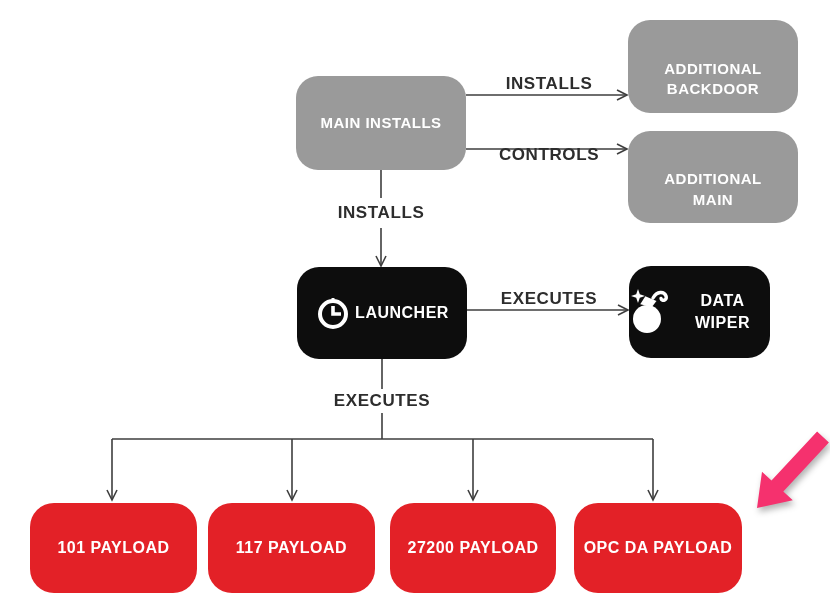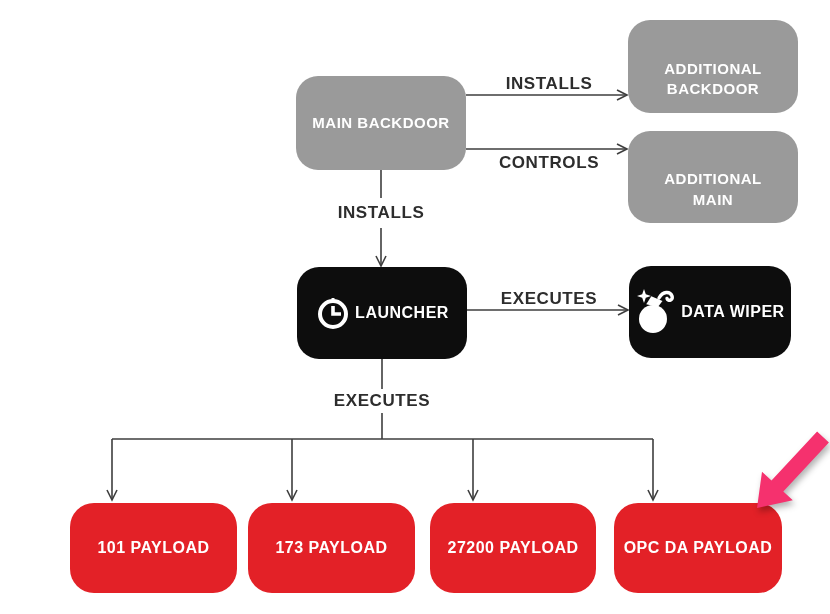--- a/index.html
+++ b/index.html
@@ -8,21 +8,21 @@
     font-family:"Liberation Sans",sans-serif;
   }
   .connectors{position:absolute;left:0;top:0;width:830px;height:614px;}
   .node{
     position:absolute;display:flex;align-items:center;justify-content:center;
     border-radius:22px;color:#ffffff;font-weight:bold;text-align:center;
     letter-spacing:.5px;line-height:1.35;
   }
   .node.gray{background:var(--gray-box);font-size:15px;}
   .node.black{background:var(--black-box);font-size:16px;gap:4px;}
-  .node.red{background:var(--red-box);font-size:16px;border-radius:24px;margin-left:40px;}
+  .node.red{background:var(--red-box);font-size:16px;border-radius:24px;}
   .node.small-pad .nlabel{display:block;max-width:112px;margin-top:25px;}
   .edge-label{
     position:absolute;transform:translate(-50%,-50%);
     font-size:17px;font-weight:bold;color:var(--label-text);letter-spacing:.6px;
     white-space:nowrap;
   }
   .icon{display:flex;align-items:center;justify-content:center;}
   .highlight{position:absolute;left:740px;top:420px;width:100px;height:105px;}
   .highlight polygon{filter:drop-shadow(2px 4px 3px rgba(0,0,0,0.30));}
 </style>
@@ -54,21 +54,21 @@
       <path d="M112,439 H653"></path>
 
       <path d="M112,439 V499" marker-end="url(#ah)"></path>
       <path d="M292,439 V499" marker-end="url(#ah)"></path>
       <path d="M473,439 V499" marker-end="url(#ah)"></path>
       <path d="M653,439 V499" marker-end="url(#ah)"></path>
     </g>
   </svg>
 
   <div class="node gray" style="left:296px;top:76px;width:170px;height:94px">
-    <span class="nlabel">MAIN BACKDOOR</span>
+    <span class="nlabel">MAIN INSTALLS</span>
   </div>
 
   <div class="node gray small-pad" style="left:628px;top:20px;width:170px;height:93px">
     <span class="nlabel">ADDITIONAL BACKDOOR</span>
   </div>
 
   <div class="node gray small-pad" style="left:628px;top:131px;width:170px;height:92px">
     <span class="nlabel">ADDITIONAL MAIN</span>
   </div>
 
@@ -76,51 +76,51 @@
     <span class="icon">
       <svg width="36" height="36" viewBox="0 0 36 36">
         <circle cx="18" cy="19" r="13" fill="none" stroke="#ffffff" stroke-width="4"></circle>
         <path d="M18 3 V6" stroke="#ffffff" stroke-width="3" fill="none"></path>
         <path d="M18 11 V19 H26" stroke="#ffffff" stroke-width="3.6" fill="none"></path>
       </svg>
     </span>
     <span class="nlabel">LAUNCHER</span>
   </div>
 
-  <div class="node black" style="left:629px;top:266px;width:162px;height:92px">
+  <div class="node black" style="left:629px;top:266px;width:141px;height:92px">
     <span class="icon">
       <svg width="42" height="46" viewBox="0 0 42 46">
         <circle cx="18" cy="30" r="14" fill="#ffffff"></circle>
         <path d="M12 17 L24 17 L27 10 L15 8 Z" fill="#ffffff" transform="rotate(14 19 13)"></path>
         <path d="M24 9 C28 2, 35 2, 37 7 C38.5 11, 33 13, 32 9.5" fill="none" stroke="#ffffff" stroke-width="3.4" stroke-linecap="round"></path>
         <path d="M9 0 L10.8 5.2 L16 7 L10.8 8.8 L9 14 L7.2 8.8 L2 7 L7.2 5.2 Z" fill="#ffffff"></path>
       </svg>
     </span>
     <span class="nlabel">DATA WIPER</span>
   </div>
 
   <div class="node red" style="left:30px;top:503px;width:167px;height:90px">
     <span class="nlabel">101 PAYLOAD</span>
   </div>
 
   <div class="node red" style="left:208px;top:503px;width:167px;height:90px">
-    <span class="nlabel">173 PAYLOAD</span>
+    <span class="nlabel">117 PAYLOAD</span>
   </div>
 
   <div class="node red" style="left:390px;top:503px;width:166px;height:90px">
     <span class="nlabel">27200 PAYLOAD</span>
   </div>
 
   <div class="node red" style="left:574px;top:503px;width:168px;height:90px">
     <span class="nlabel">OPC DA PAYLOAD</span>
   </div>
 
   <div class="edge-label" style="left:549px;top:84px">INSTALLS</div>
 
-  <div class="edge-label" style="left:549px;top:163px">CONTROLS</div>
+  <div class="edge-label" style="left:549px;top:155px">CONTROLS</div>
 
   <div class="edge-label" style="left:381px;top:213px">INSTALLS</div>
 
   <div class="edge-label" style="left:549px;top:299px">EXECUTES</div>
 
   <div class="edge-label" style="left:382px;top:401px">EXECUTES</div>
 
   <svg class="highlight" viewBox="740 420 100 105" xmlns="http://www.w3.org/2000/svg">
     <polygon points="817.1,431.6 828.9,442.4 783.3,491.4 792.8,500.3 757,508 762.0,471.7 771.5,480.6" fill="#f5316e"></polygon>
   </svg>

